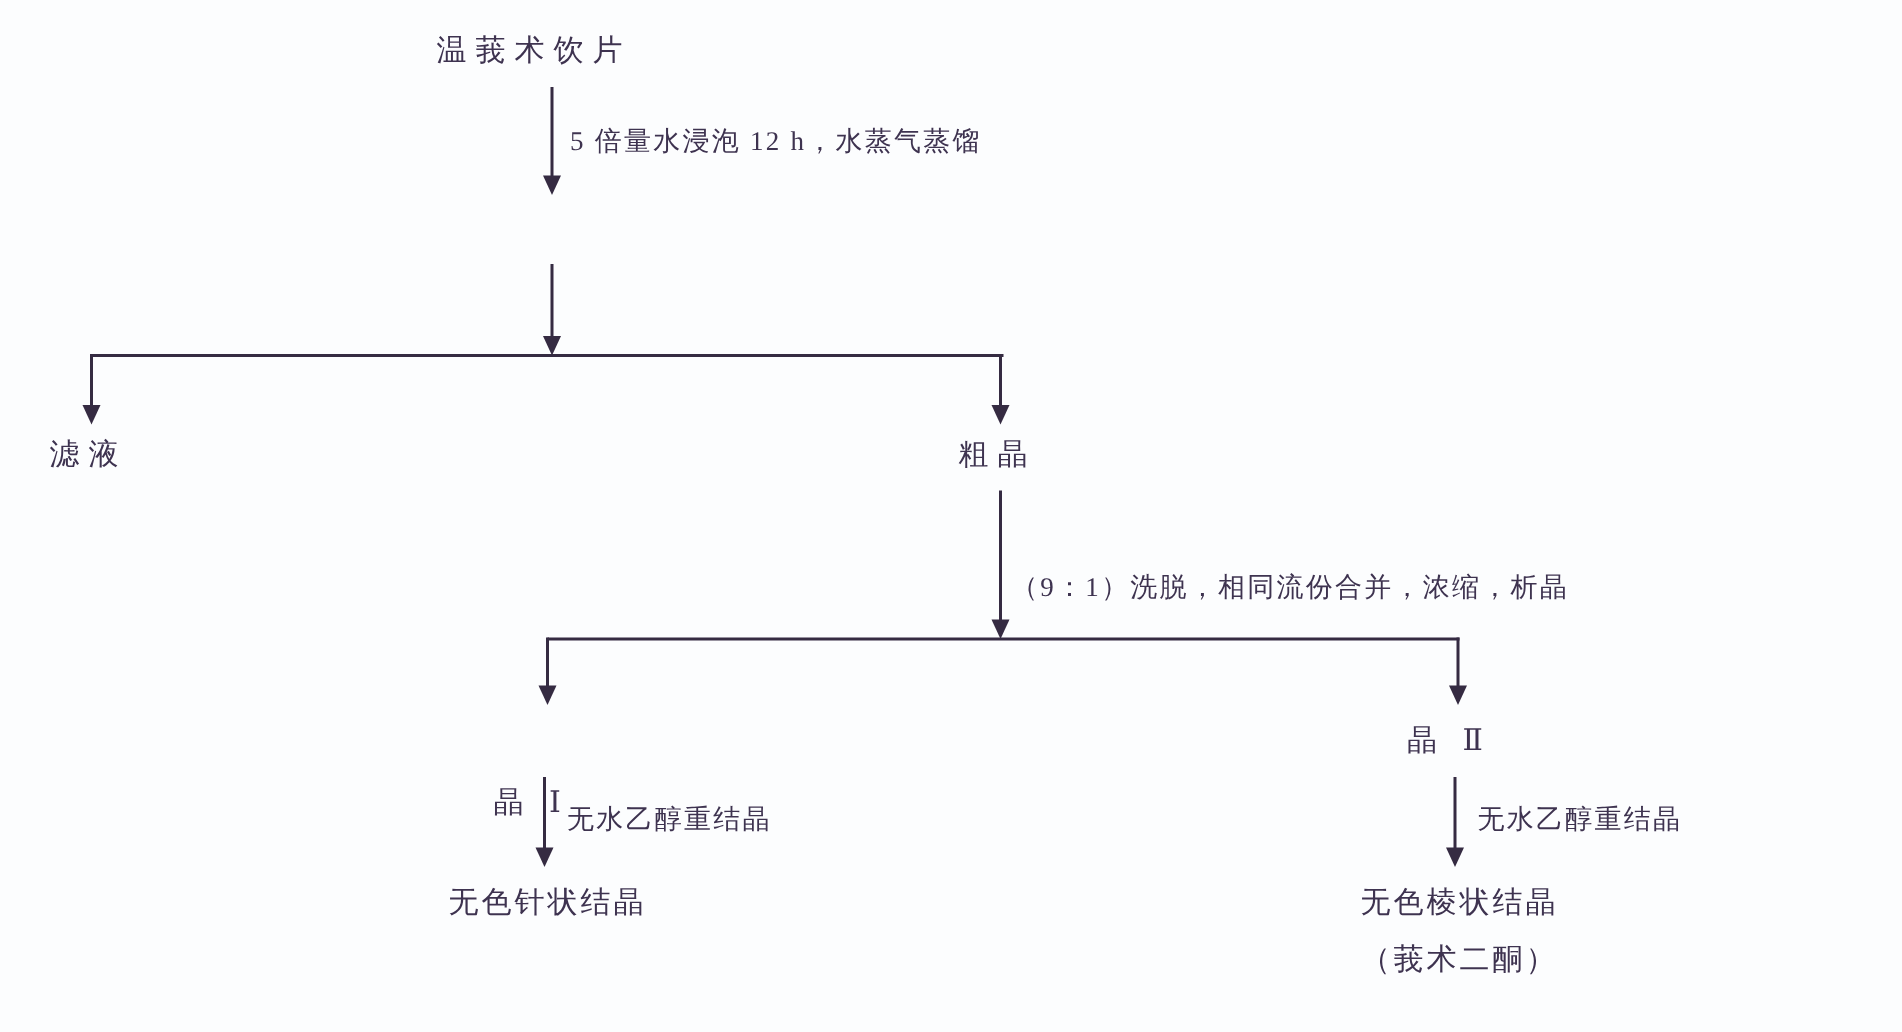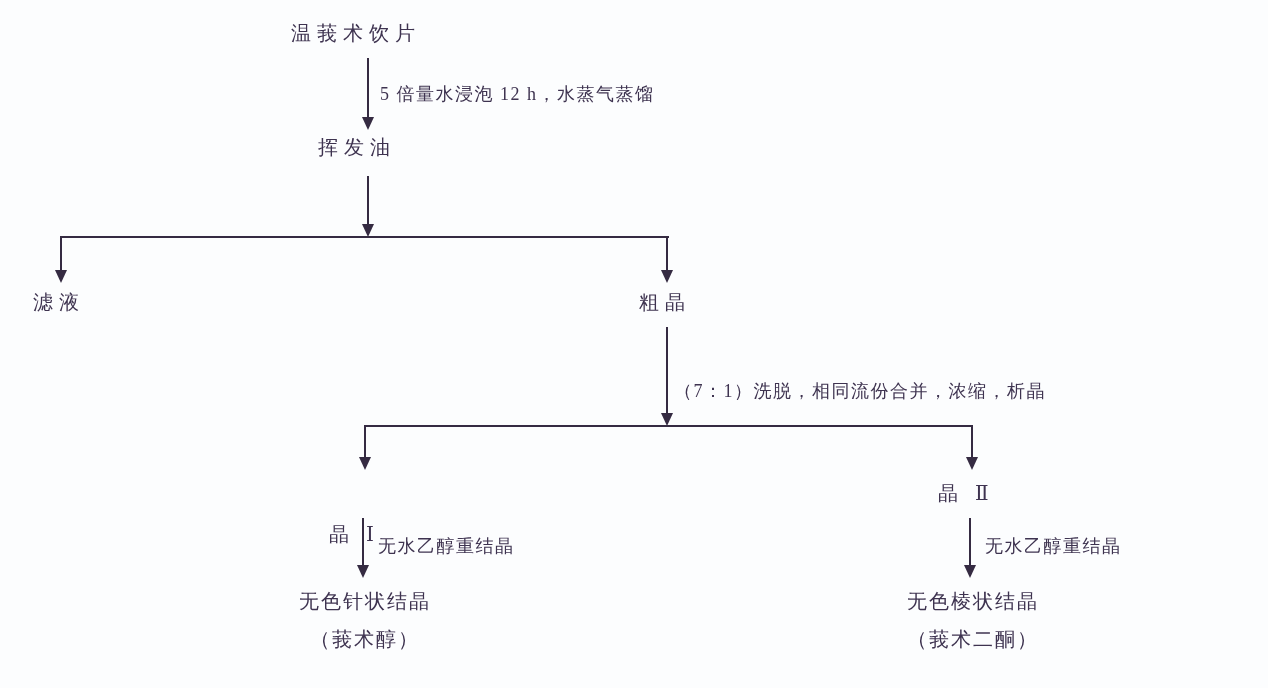--- a/index.html
+++ b/index.html
@@ -57,54 +57,52 @@
 <body>
 
 <div class="canvas">
 
   <div class="node" style="left:291px;top:20px;">温莪术饮片</div>
 
   <div class="vline" style="left:367px;top:58px;height:60px;"></div>
   <div class="ahead" style="left:362px;top:117px;"></div>
   <div class="edge-label" style="left:380px;top:82px;">5 倍量水浸泡 12 h，水蒸气蒸馏</div>
 
-  <div class="node" style="left:318px;top:134px;">挥发油</div>
 
   <div class="vline" style="left:367px;top:176px;height:50px;"></div>
   <div class="ahead" style="left:362px;top:224px;"></div>
 
   <div class="hline" style="left:61px;top:236px;width:608px;"></div>
   <div class="vline" style="left:60px;top:236px;height:35px;"></div>
   <div class="ahead" style="left:55px;top:270px;"></div>
   <div class="vline" style="left:666px;top:236px;height:35px;"></div>
   <div class="ahead" style="left:661px;top:270px;"></div>
 
   <div class="node" style="left:33px;top:289px;">滤液</div>
   <div class="node" style="left:639px;top:289px;">粗晶</div>
 
   <div class="vline" style="left:666px;top:327px;height:88px;"></div>
   <div class="ahead" style="left:661px;top:413px;"></div>
-  <div class="edge-label" style="left:674px;top:379px;">（7：1）洗脱，相同流份合并，浓缩，析晶</div>
+  <div class="edge-label" style="left:674px;top:379px;">（9：1）洗脱，相同流份合并，浓缩，析晶</div>
 
   <div class="hline" style="left:365px;top:425px;width:608px;"></div>
   <div class="vline" style="left:364px;top:425px;height:33px;"></div>
   <div class="ahead" style="left:359px;top:457px;"></div>
   <div class="vline" style="left:971px;top:425px;height:33px;"></div>
   <div class="ahead" style="left:966px;top:457px;"></div>
 
   <div class="node" style="left:329px;top:480px;margin-top:41px;">晶 Ⅰ</div>
   <div class="node" style="left:938px;top:480px;">晶 Ⅱ</div>
 
   <div class="vline" style="left:362px;top:518px;height:48px;"></div>
   <div class="ahead" style="left:357px;top:565px;"></div>
   <div class="edge-label" style="left:378px;top:534px;">无水乙醇重结晶</div>
 
   <div class="vline" style="left:969px;top:518px;height:48px;"></div>
   <div class="ahead" style="left:964px;top:565px;"></div>
   <div class="edge-label" style="left:985px;top:534px;">无水乙醇重结晶</div>
 
   <div class="node centered" style="left:225px;top:588px;width:280px;">无色针状结晶</div>
-  <div class="node centered" style="left:225px;top:626px;width:280px;">（莪术醇）</div>
 
   <div class="node centered" style="left:833px;top:588px;width:280px;">无色棱状结晶</div>
   <div class="node centered" style="left:833px;top:626px;width:280px;">（莪术二酮）</div>
 
 </div>
 
 </body></html>

